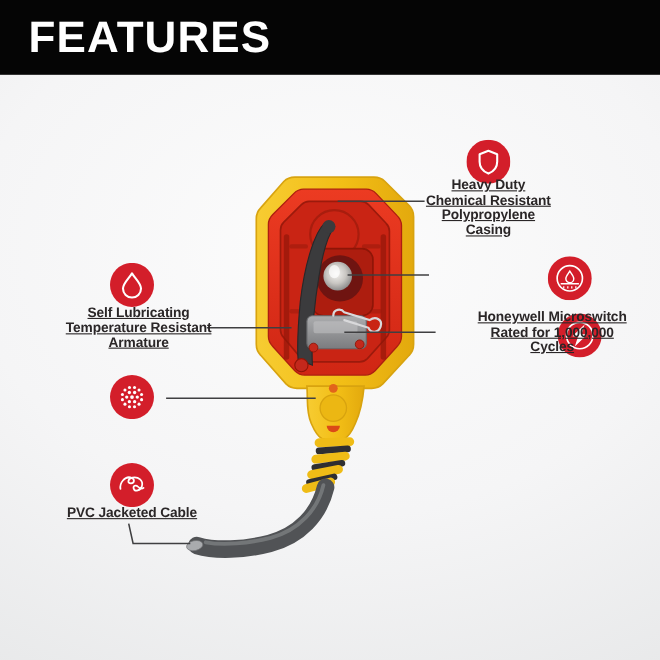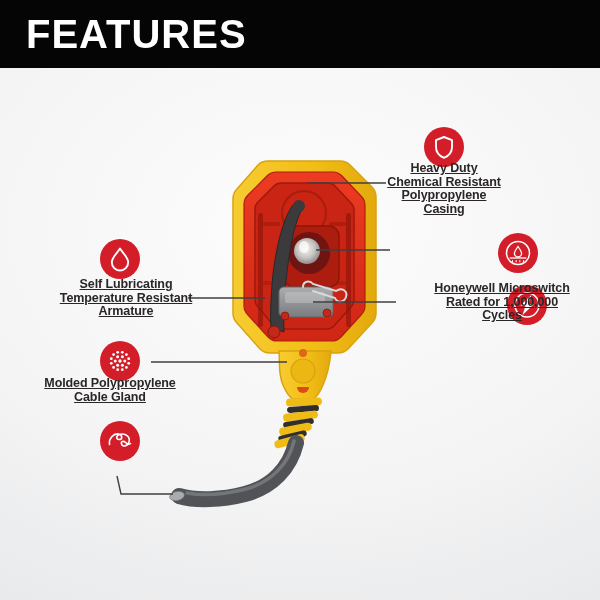--- a/index.html
+++ b/index.html
@@ -191,23 +191,22 @@
           <circle cx="-8.7" cy="2.3" r="1.4"></circle>
         <circle cx="-8.7" cy="-2.3" r="1.4"></circle>
           <circle cx="-6.4" cy="-6.4" r="1.4"></circle>
         <circle cx="-2.3" cy="-8.7" r="1.4"></circle>
           <circle cx="2.3" cy="-8.7" r="1.4"></circle>
         <circle cx="6.4" cy="-6.4" r="1.4"></circle>
           <circle cx="8.7" cy="-2.3" r="1.4"></circle>
       </g>
     </svg>
   </div>
-  <div id="text-gland" class="callout-text">Molded Polypropylene
-Cable Gland</div>
 
   <div id="icon-cable" class="callout-icon">
     <svg width="40" height="40" viewBox="-20 -20 40 40">
       <circle r="20" fill="#D31E2A"></circle>
       <path d="M-10.5,3.5 C-11.5,-2 -6.5,-8 -1.5,-7 C3,-6 2.5,-1.5 -1,-1.5 C-4.5,-1.5 -4,-6 0.5,-6.8 C6,-7.8 10.5,-4 9,1 C7.8,5.2 2.5,6.5 1.5,3 C0.8,0.5 3.5,-0.5 5.5,1.5 C7,3 9,3.8 10.5,2.5" fill="none" stroke="#FFFFFF" stroke-width="1.6" stroke-linecap="round"></path>
     </svg>
   </div>
+  <div id="text-cable" class="callout-text">PVC Jacketed Cable</div>
 
 </div>
 
 </body></html>

